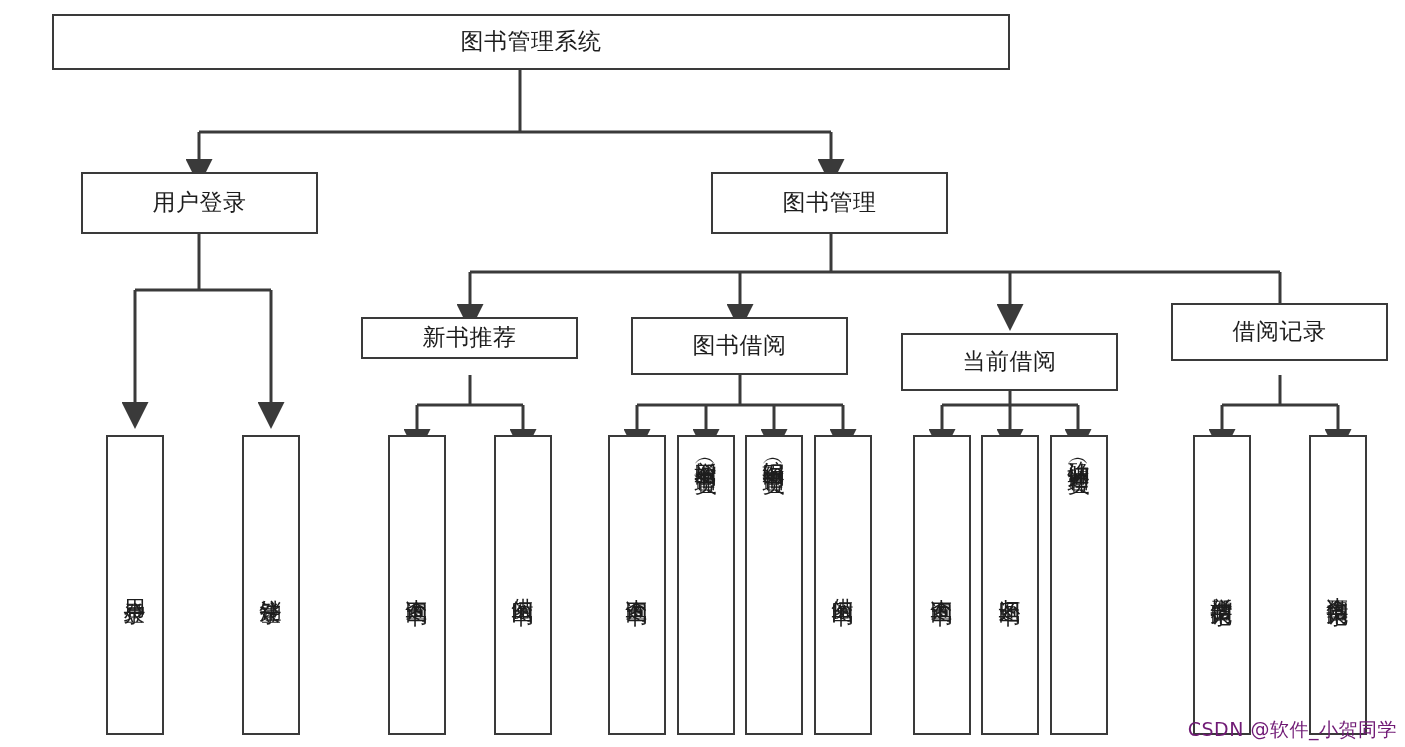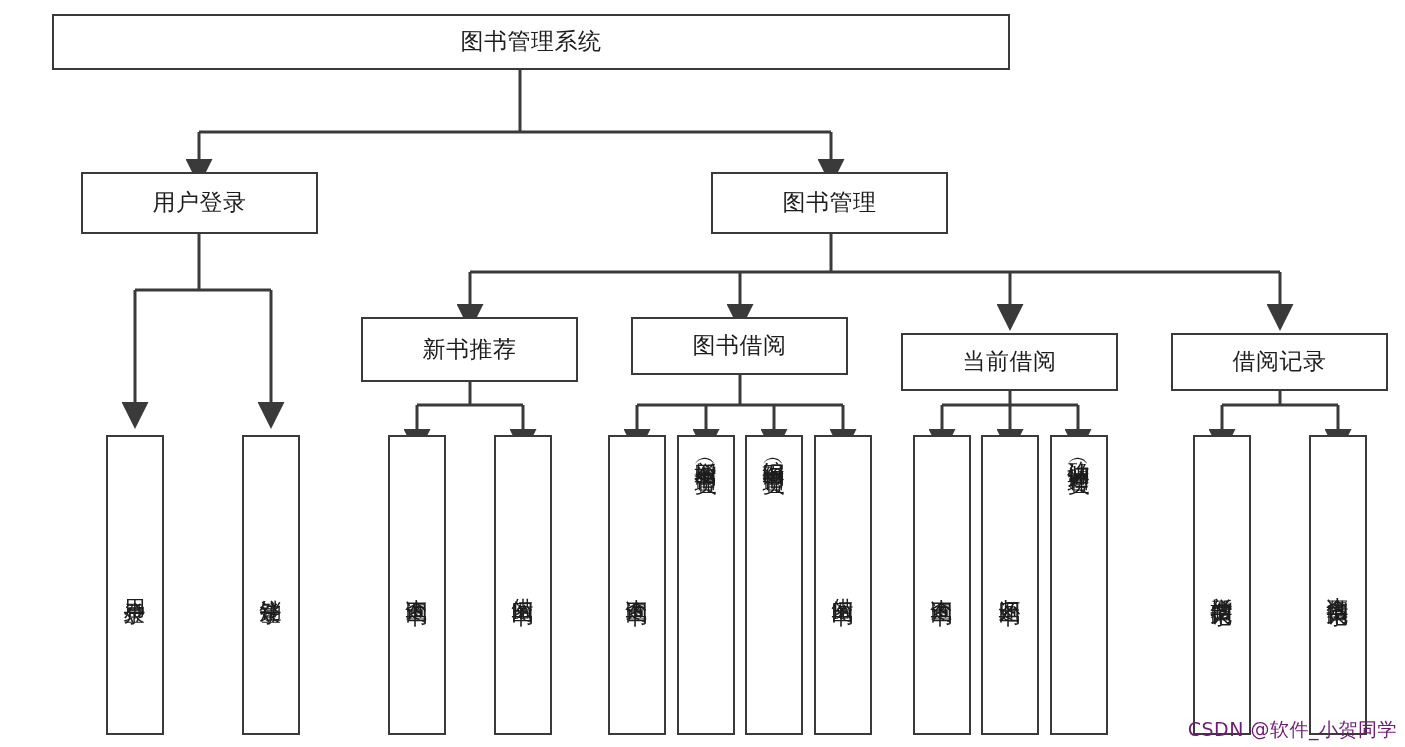--- a/index.html
+++ b/index.html
@@ -139,30 +139,30 @@
     <span class="label">图书管理系统</span>
   </div>
 
   <div class="node horiz" style="left:81px; top:172px; width:237px; height:62px;">
     <span class="label">用户登录</span>
   </div>
   <div class="node horiz" style="left:711px; top:172px; width:237px; height:62px;">
     <span class="label">图书管理</span>
   </div>
 
-  <div class="node horiz" style="left:361px; top:317px; width:217px; height:65px;">
+  <div class="node horiz" style="left:361px; top:317px; width:217px; height:42px;">
     <span class="label">新书推荐</span>
   </div>
   <div class="node horiz" style="left:631px; top:317px; width:217px; height:58px;">
     <span class="label">图书借阅</span>
   </div>
   <div class="node horiz" style="left:901px; top:317px; width:217px; height:58px;margin-top:16px;">
     <span class="label">当前借阅</span>
   </div>
-  <div class="node horiz" style="left:1171px; top:333px; width:217px; height:58px;">
+  <div class="node horiz" style="left:1171px; top:303px; width:217px; height:58px;">
     <span class="label">借阅记录</span>
   </div>
 
   <div class="node vert center" style="left:106px; top:435px; width:58px; height:300px;">
     <span class="label">用户登录</span>
   </div>
   <div class="node vert center" style="left:242px; top:435px; width:58px; height:300px;">
     <span class="label">注销登录</span>
   </div>
 

